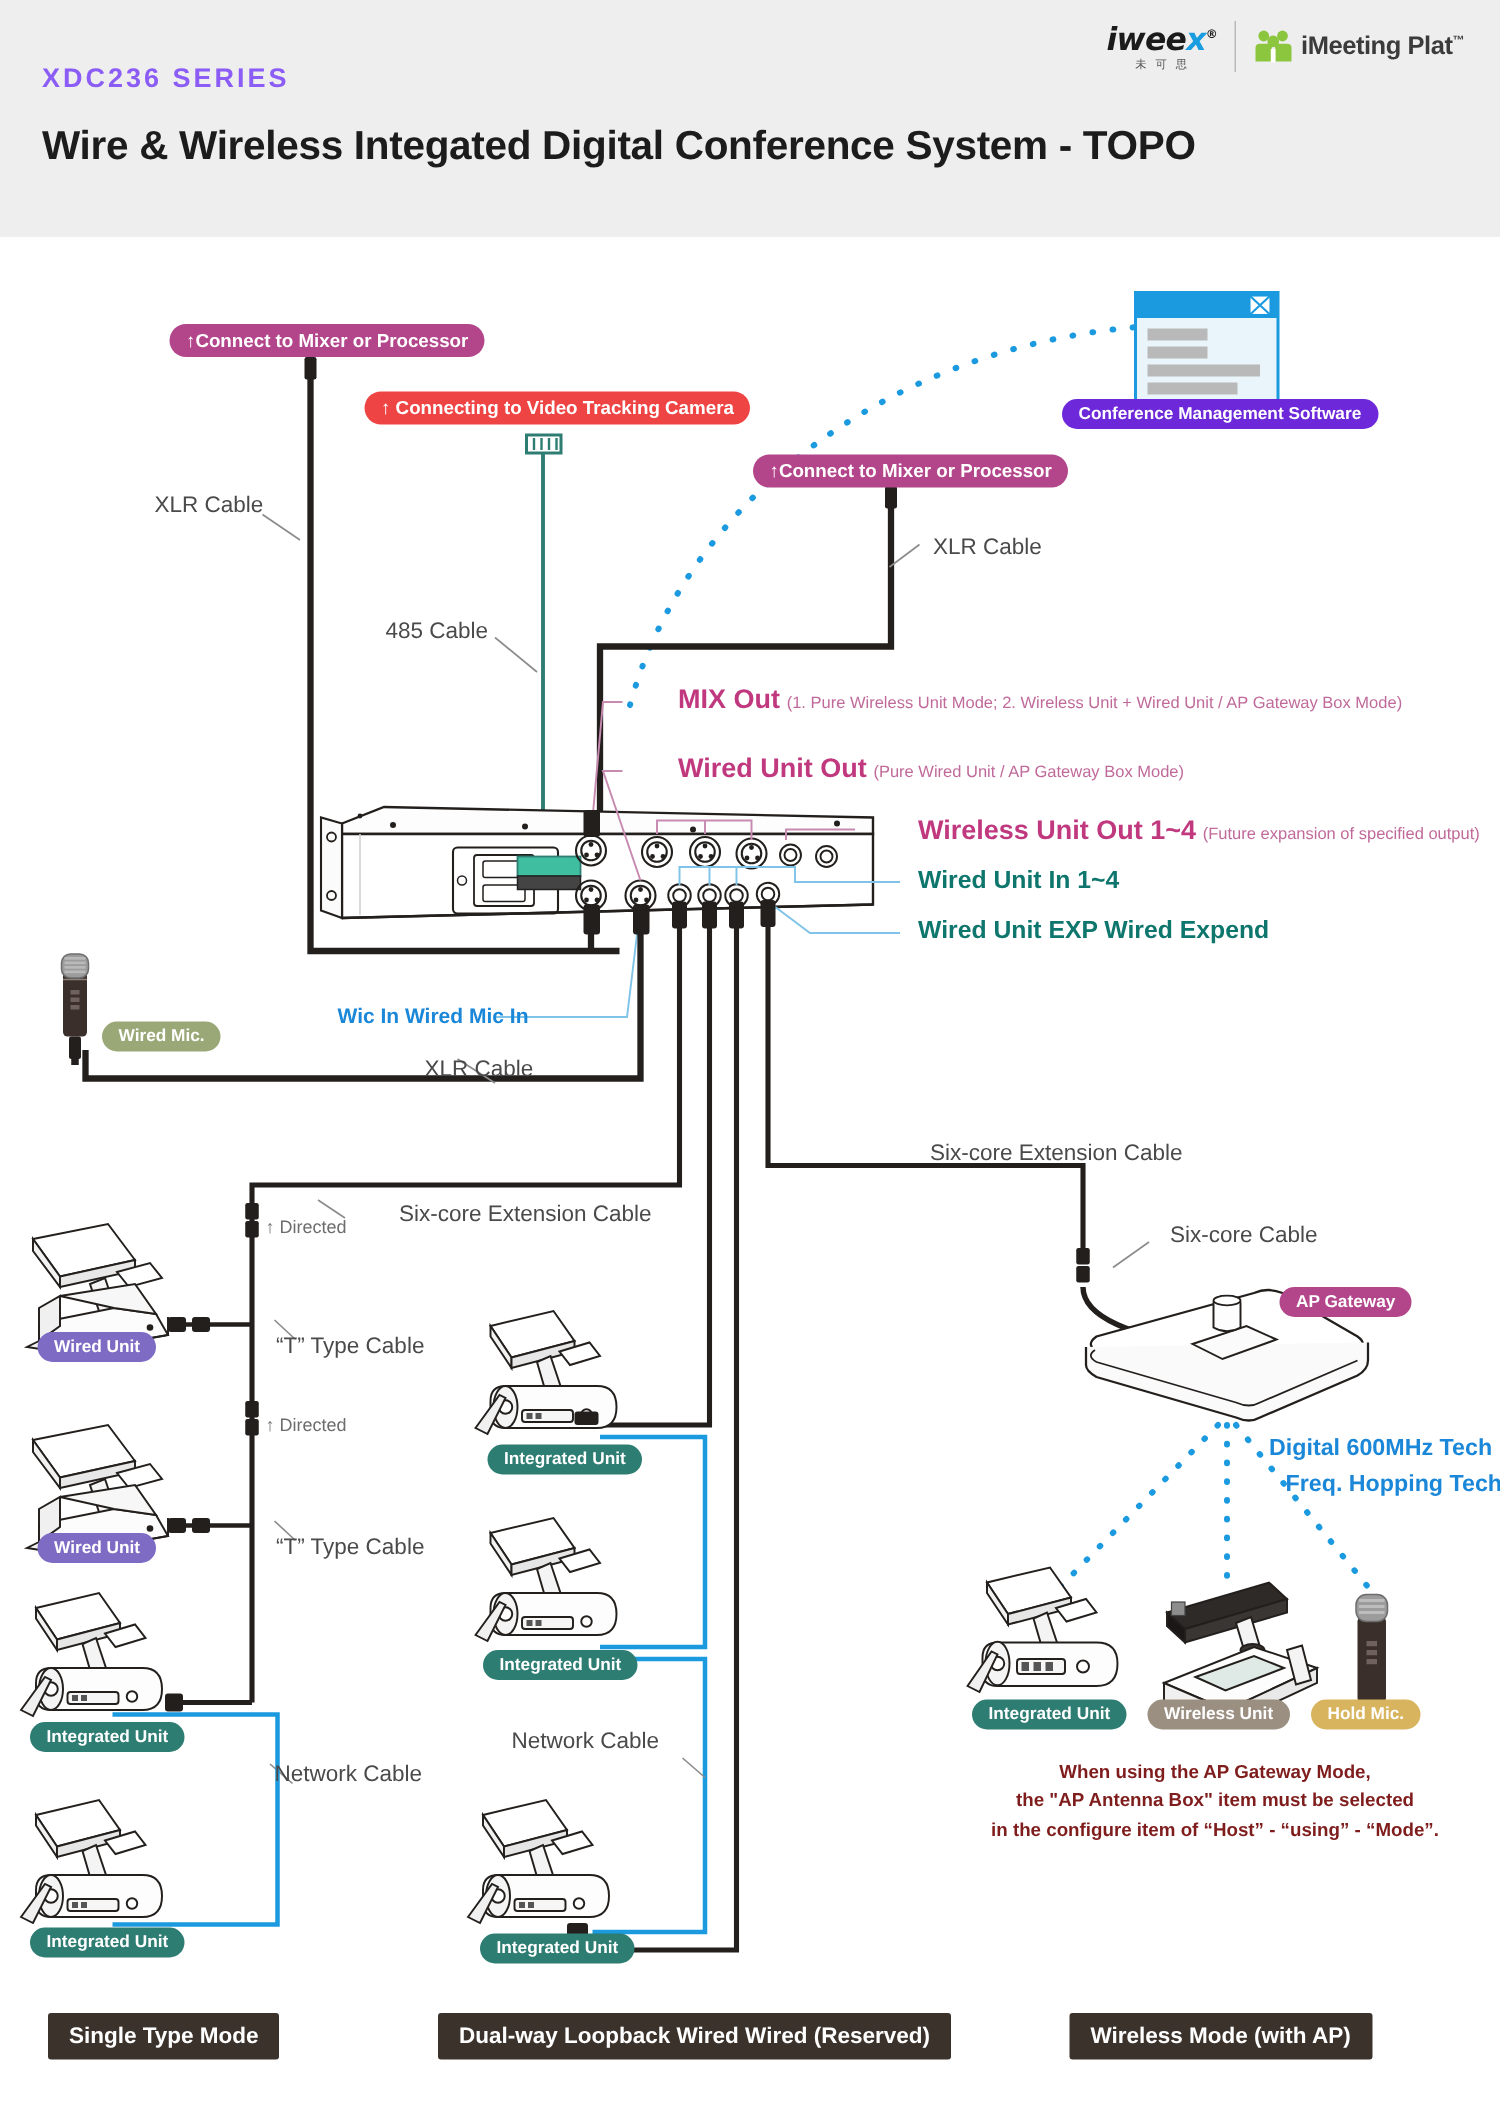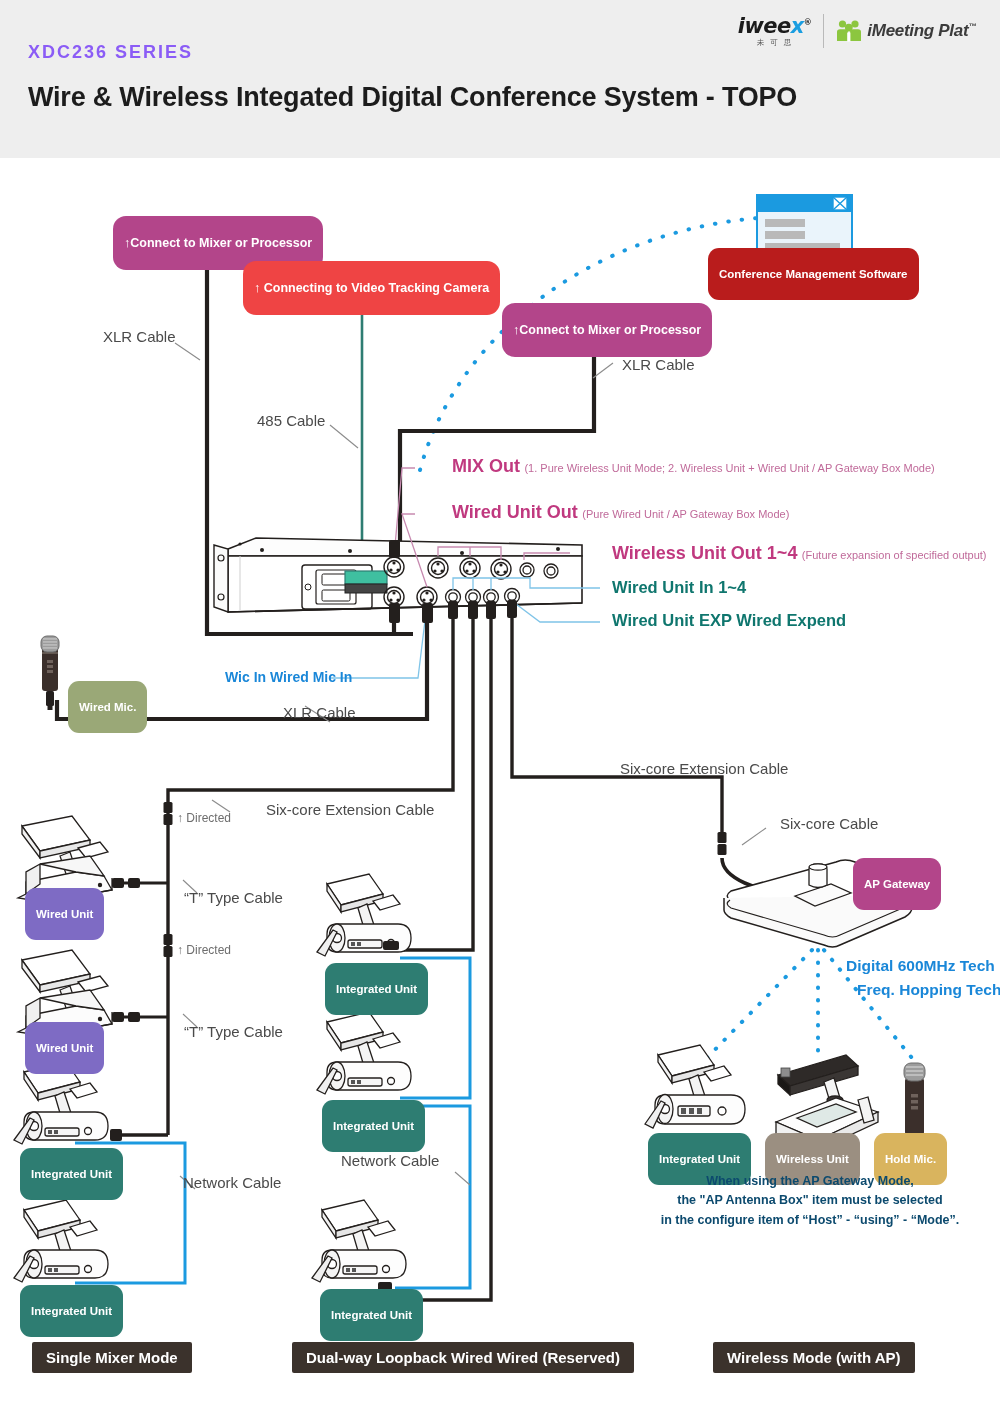--- a/index.html
+++ b/index.html
@@ -9,39 +9,39 @@
   
   .header{position:absolute;left:0;top:0;width:1000px;height:158px;background:#eeeeee;}
   .brand{position:absolute;right:24px;top:14px;display:flex;align-items:center;gap:12px;}
   .brand-iweex{display:flex;flex-direction:column;align-items:center;line-height:1;}
   .iweex-word{font-family:"DejaVu Sans",sans-serif;font-weight:bold;font-style:italic;font-size:21px;color:#1b1b1b;letter-spacing:-.5px;position:relative;}
   .iweex-word .xc{color:#1a9de0;}
   .iweex-word .reg{font-size:8px;vertical-align:super;font-style:normal;}
   .iweex-cn{font-size:7.5px;color:#555;letter-spacing:6px;margin-top:2px;padding-left:5px;}
   .brand-div{width:1px;height:34px;background:#b9b9b9;}
   .brand-imp{display:flex;align-items:center;gap:5px;}
-  .imp-word{font-size:17px;color:#3b3b3b;font-weight:600;letter-spacing:-.3px;font-style:italic;}
+  .imp-word{font-size:17px;color:#3b3b3b;font-weight:600;letter-spacing:-.3px;}
   .imp-word .tm{font-size:8px;vertical-align:super;}
   .series{position:absolute;left:28px;top:42px;font-size:18px;letter-spacing:2px;color:#8b5cf6;font-weight:600;}
   .maintitle{position:absolute;left:28px;top:82px;font-size:27px;font-weight:bold;color:#1c1c1c;letter-spacing:-.2px;}
 
   
   .pill{position:absolute;border-radius:13px;color:#fff;font-size:12.5px;font-weight:600;
-        display:flex;align-items:center;justify-content:center;padding:16px 11px;height:22px;white-space:nowrap;}
+        display:flex;align-items:center;justify-content:center;padding:0 11px;height:22px;white-space:nowrap;}
   .pill.sm{font-size:11.5px;height:20px;border-radius:11px;}
 
   .lbl{position:absolute;white-space:nowrap;}
   .gray{color:#4a4a4a;font-size:15px;}
   .gray-sm{color:#6d6d6d;font-size:12px;}
   .pinkbig{color:#c0397f;font-size:18px;font-weight:600;}
   .pinksm{color:#c06a9a;font-size:11px;}
   .bluebig{color:#0f766e;font-size:16.5px;font-weight:600;}
   .bluesm{color:#1a87d8;font-size:14px;font-weight:600;}
   .blue600{color:#1a87d8;font-size:15.5px;font-weight:bold;}
-  .rednote{color:#0c4a6e;font-size:12.5px;font-weight:bold;text-align:center;line-height:1.55;}
+  .rednote{color:#7f1d1d;font-size:12.5px;font-weight:bold;text-align:center;line-height:1.55;}
 
   .modebox{position:absolute;background:#3b322c;color:#fff;font-weight:bold;font-size:15px;
            padding:7px 14px;border-radius:2px;white-space:nowrap;}
 
   svg.layer{position:absolute;left:0;top:0;width:1000px;height:1414px;pointer-events:none;}
 </style>
 </head>
 <body>
 
 <div id="root">
@@ -465,21 +465,21 @@
       <rect x="765" y="219" width="40" height="8" fill="#b9b9b9"></rect>
       <rect x="765" y="231" width="40" height="8" fill="#b9b9b9"></rect>
       <rect x="765" y="243" width="75" height="8" fill="#b9b9b9"></rect>
       <rect x="765" y="255" width="60" height="8" fill="#b9b9b9"></rect>
     </g>
   </svg>
 
   <div class="pill" style="left:113px;top:216px;background:#b3458a;">↑Connect to Mixer or Processor</div>
   <div class="pill" style="left:243px;top:261px;background:#ef4444;">↑ Connecting to Video Tracking Camera</div>
   <div class="pill" style="left:502px;top:303px;background:#b3458a;">↑Connect to Mixer or Processor</div>
-  <div class="pill sm" style="left:708px;top:248px;background:#b91c1c;">Conference Management Software</div>
+  <div class="pill sm" style="left:708px;top:266px;background:#6d28d9;">Conference Management Software</div>
 
   <div class="lbl gray" style="left:103px;top:328px;">XLR Cable</div>
   <div class="lbl gray" style="left:622px;top:356px;">XLR Cable</div>
   <div class="lbl gray" style="left:257px;top:412px;">485 Cable</div>
 
   <div class="lbl" style="left:452px;top:456px;">
     <span class="pinkbig">MIX Out</span>
     <span class="pinksm">(1. Pure Wireless Unit Mode;  2. Wireless Unit + Wired Unit / AP Gateway Box Mode)</span>
   </div>
   <div class="lbl" style="left:452px;top:502px;">
@@ -523,17 +523,17 @@
   <div class="pill sm" style="left:648px;top:1133px;background:#2e7d72;">Integrated Unit</div>
   <div class="pill sm" style="left:765px;top:1133px;background:#9b8f81;">Wireless Unit</div>
   <div class="pill sm" style="left:874px;top:1133px;background:#d9b45e;">Hold Mic.</div>
 
   <div class="lbl rednote" style="left:620px;top:1172px;width:380px;">
     <div>When using the AP Gateway Mode,</div>
     <div>the "AP Antenna Box" item must be selected</div>
     <div>in the configure item of “Host” - “using” - “Mode”.</div>
   </div>
 
-  <div class="modebox" style="left:32px;top:1342px;">Single Mixer Mode</div>
+  <div class="modebox" style="left:32px;top:1342px;">Single Type Mode</div>
   <div class="modebox" style="left:292px;top:1342px;">Dual-way Loopback Wired Wired (Reserved)</div>
   <div class="modebox" style="left:713px;top:1342px;">Wireless Mode (with AP)</div>
 
 </div>
 
 </body></html>

